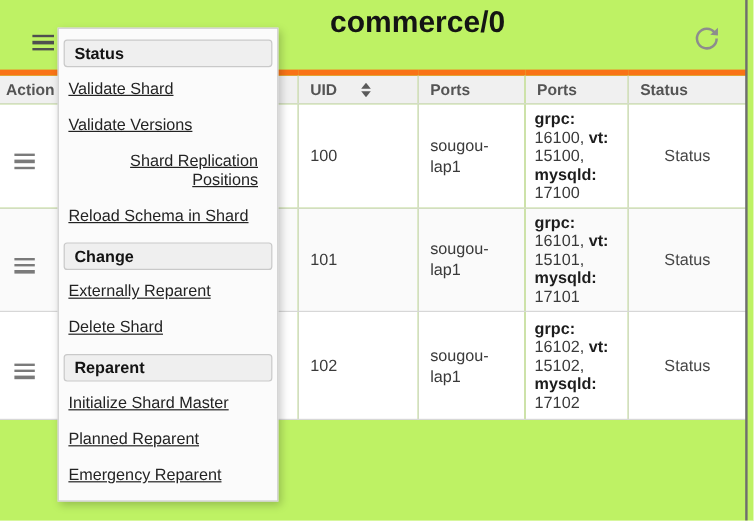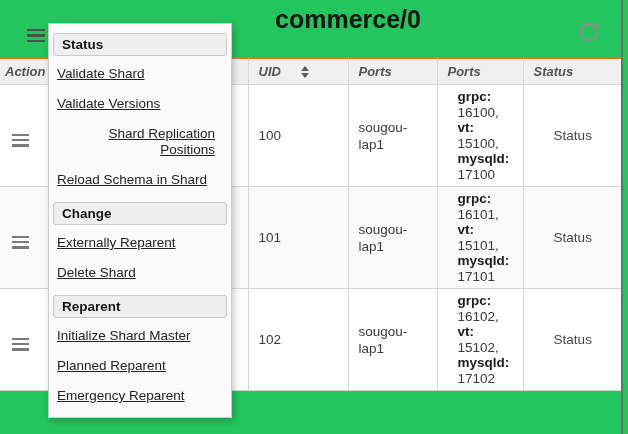--- a/index.html
+++ b/index.html
@@ -1,19 +1,19 @@
 <!DOCTYPE html>
 <html><head>
 <meta charset="utf-8">
 <style>
   * { margin:0; padding:0; box-sizing:border-box; }
   html,body { background:#fff; }
   .page {
     position:relative; width:628px; height:434px; overflow:hidden;
-    background:#22c55e; font-family:"Liberation Sans","DejaVu Sans",sans-serif;
+    background:#bef264; font-family:"Liberation Sans","DejaVu Sans",sans-serif;
   }
 
   
   .title {
     position:absolute; top:5px; left:348px; transform:translateX(-50%);
     font-size:25px; font-weight:bold; color:#141414; white-space:nowrap;
   }
   .hamburger { background:none; border:none; cursor:pointer; padding:0; }
   .hamburger .bars { display:flex; flex-direction:column; justify-content:space-between; }
   .hamburger.top-trigger { position:absolute; left:27px; top:29px; }
@@ -23,35 +23,35 @@
   .row-trigger .bars div { height:2.4px; background:#7a7a7a; }
   .refresh-btn {
     position:absolute; left:576px; top:20px; width:26px; height:26px;
     background:none; border:none; cursor:pointer; padding:0;
   }
 
   
   .table-wrap { position:absolute; left:0; top:58px; width:622px; }
   table { border-collapse:collapse; table-layout:fixed; width:622px; }
   th, td { border:1px solid #d7d7d7; vertical-align:middle; overflow:hidden; }
-  th { border-top:1px solid #f97316;font-style:italic; }
+  th { border-top:5px solid #f97316; }
   thead th {
     background:#f0f0f0; height:26px; font-size:13px; font-weight:bold;
     color:#545454; text-align:left; padding:0 0 0 10px; white-space:nowrap;
   }
   th.action-h { padding-left:5px; }
   table tr > *:first-child { border-left:none; }
   table tr > *:last-child  { border-right:none; }
   tbody td { font-size:13.5px; color:#3a3a3a; background:#fff; }
   tbody tr:nth-child(1) td { height:85px; }
   tbody tr:nth-child(2) td { height:82px; background:#fafafa; }
   tbody tr:nth-child(3) td { height:90px; }
   td.action-cell { padding-left:12px; }
   td.uid-cell, td.host-cell { padding:0 10px; line-height:17px; }
-  td.ports-cell { padding:4px 20px; line-height:15.5px; }
+  td.ports-cell { padding:4px 8px; line-height:15.5px; }
   td.ports-cell b { color:#1d1d1d; }
   td.status-cell { text-align:center; }
   .status-link { color:#464646; text-decoration:none; cursor:pointer; }
 
   .uid-head { display:flex; align-items:center; gap:20px; }
   .sort-ctl { display:inline-flex; flex-direction:column; gap:2px; cursor:pointer; }
   .sort-ctl .up   { width:0; height:0; border-left:4.5px solid transparent; border-right:4.5px solid transparent; border-bottom:5px solid #5a5a5a; }
   .sort-ctl .down { width:0; height:0; border-left:4.5px solid transparent; border-right:4.5px solid transparent; border-top:5px solid #5a5a5a; }
 
   

